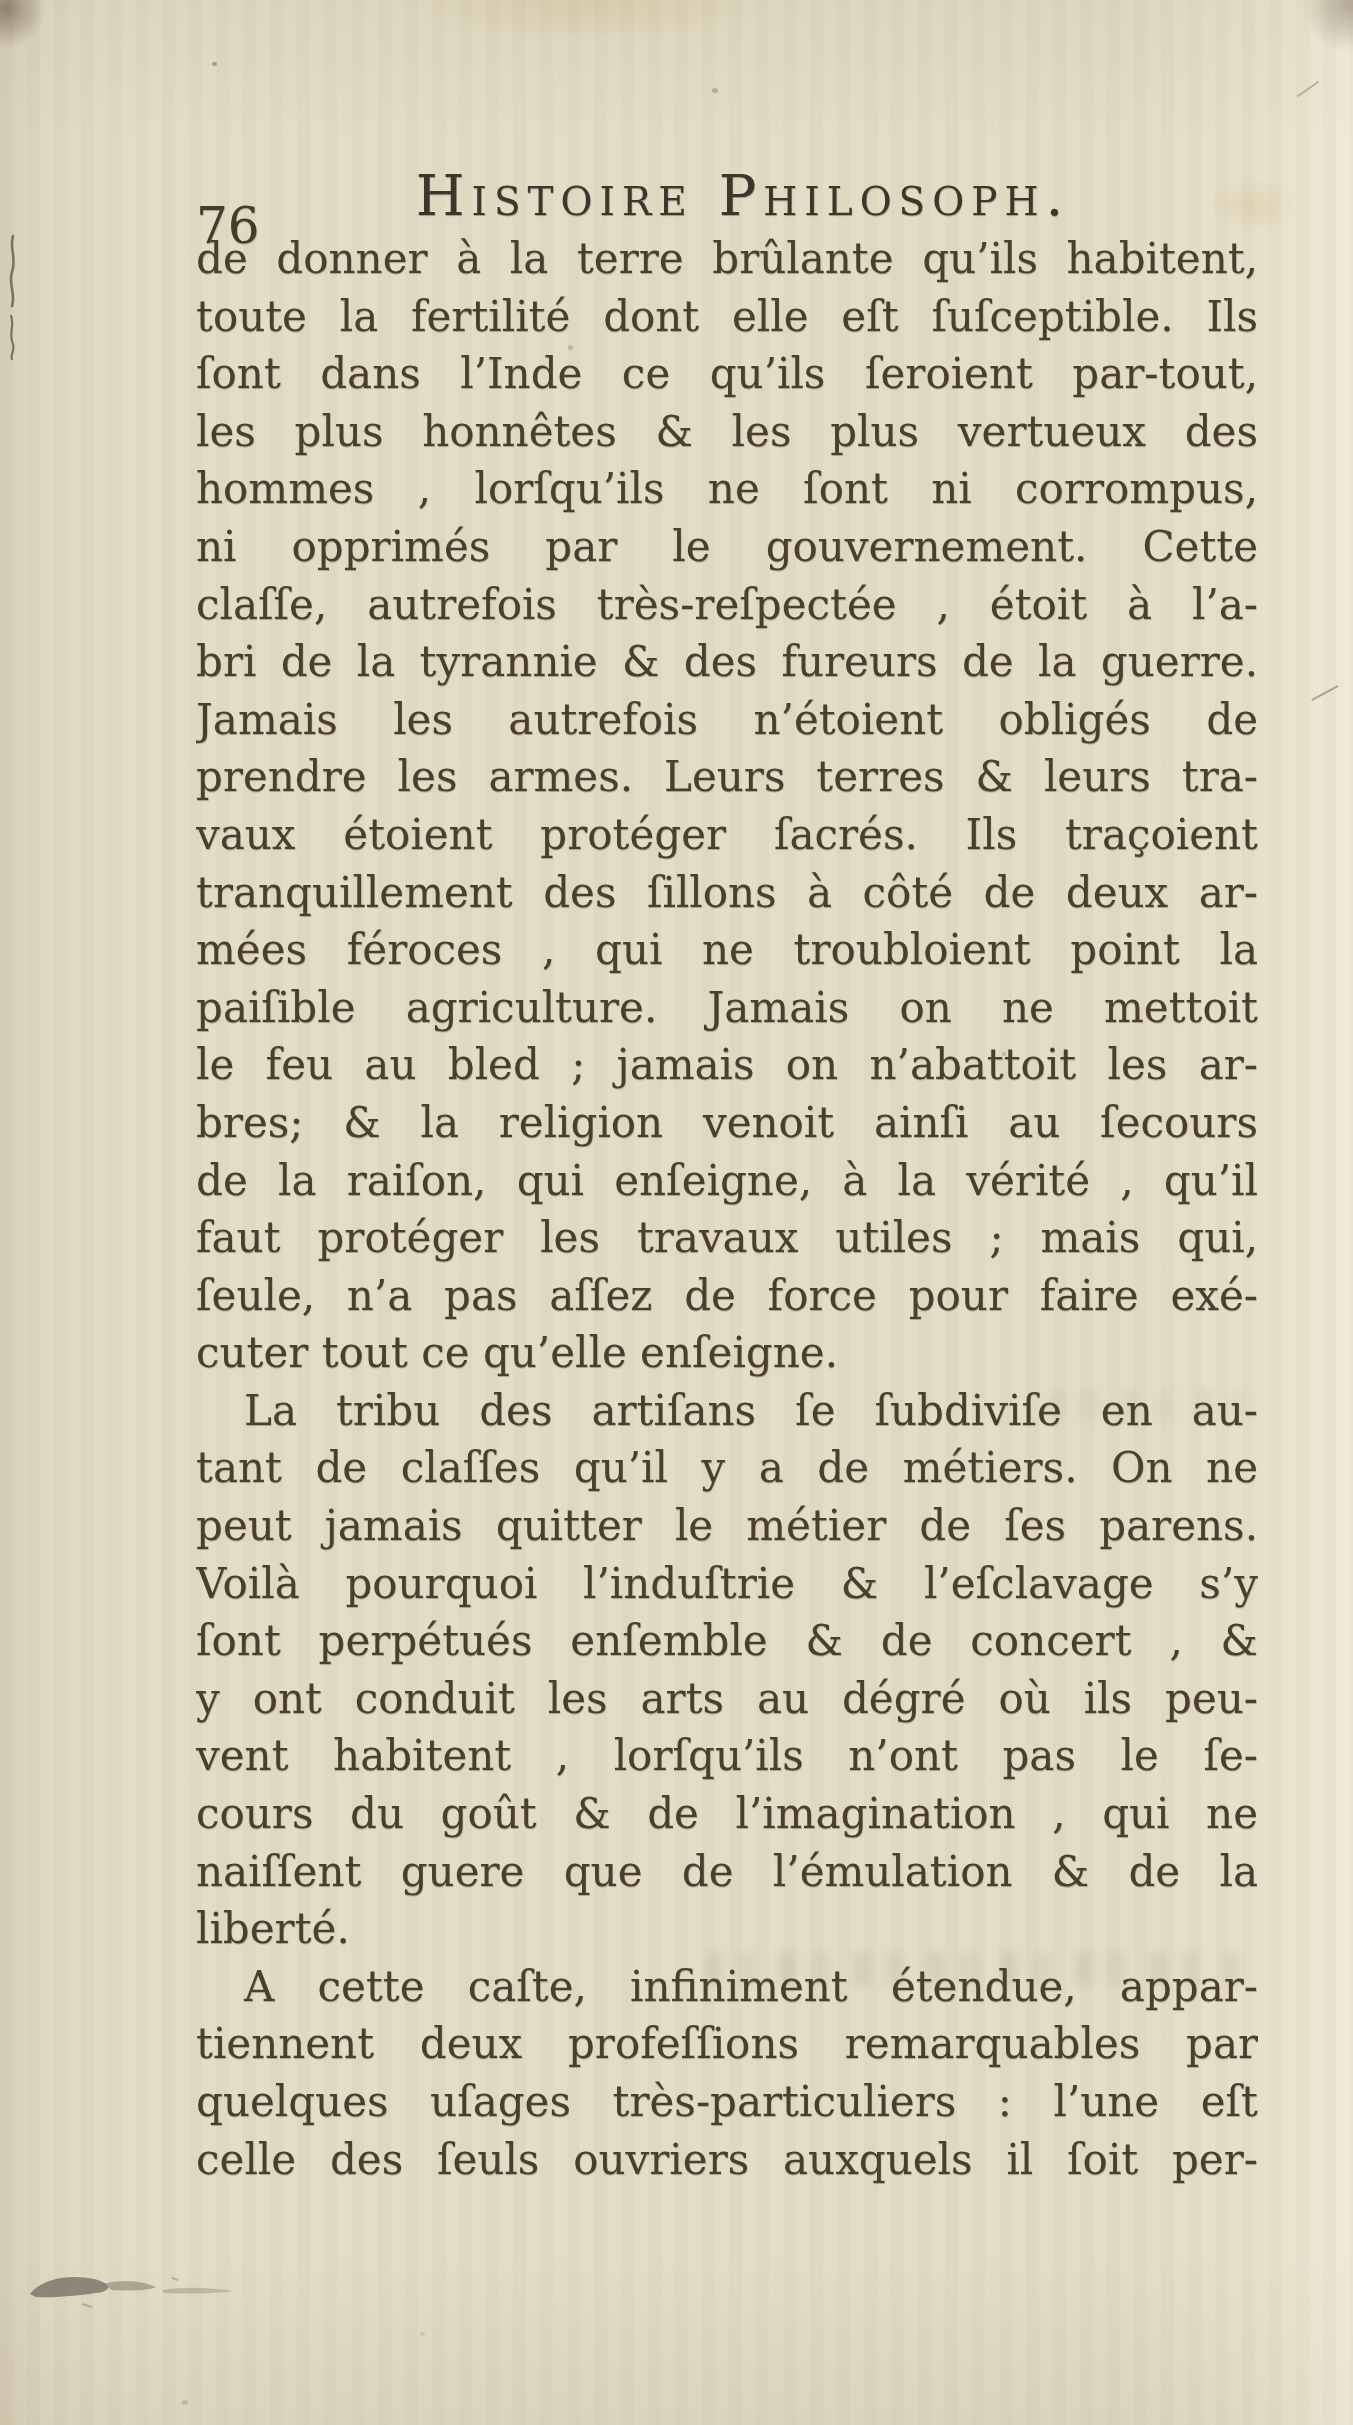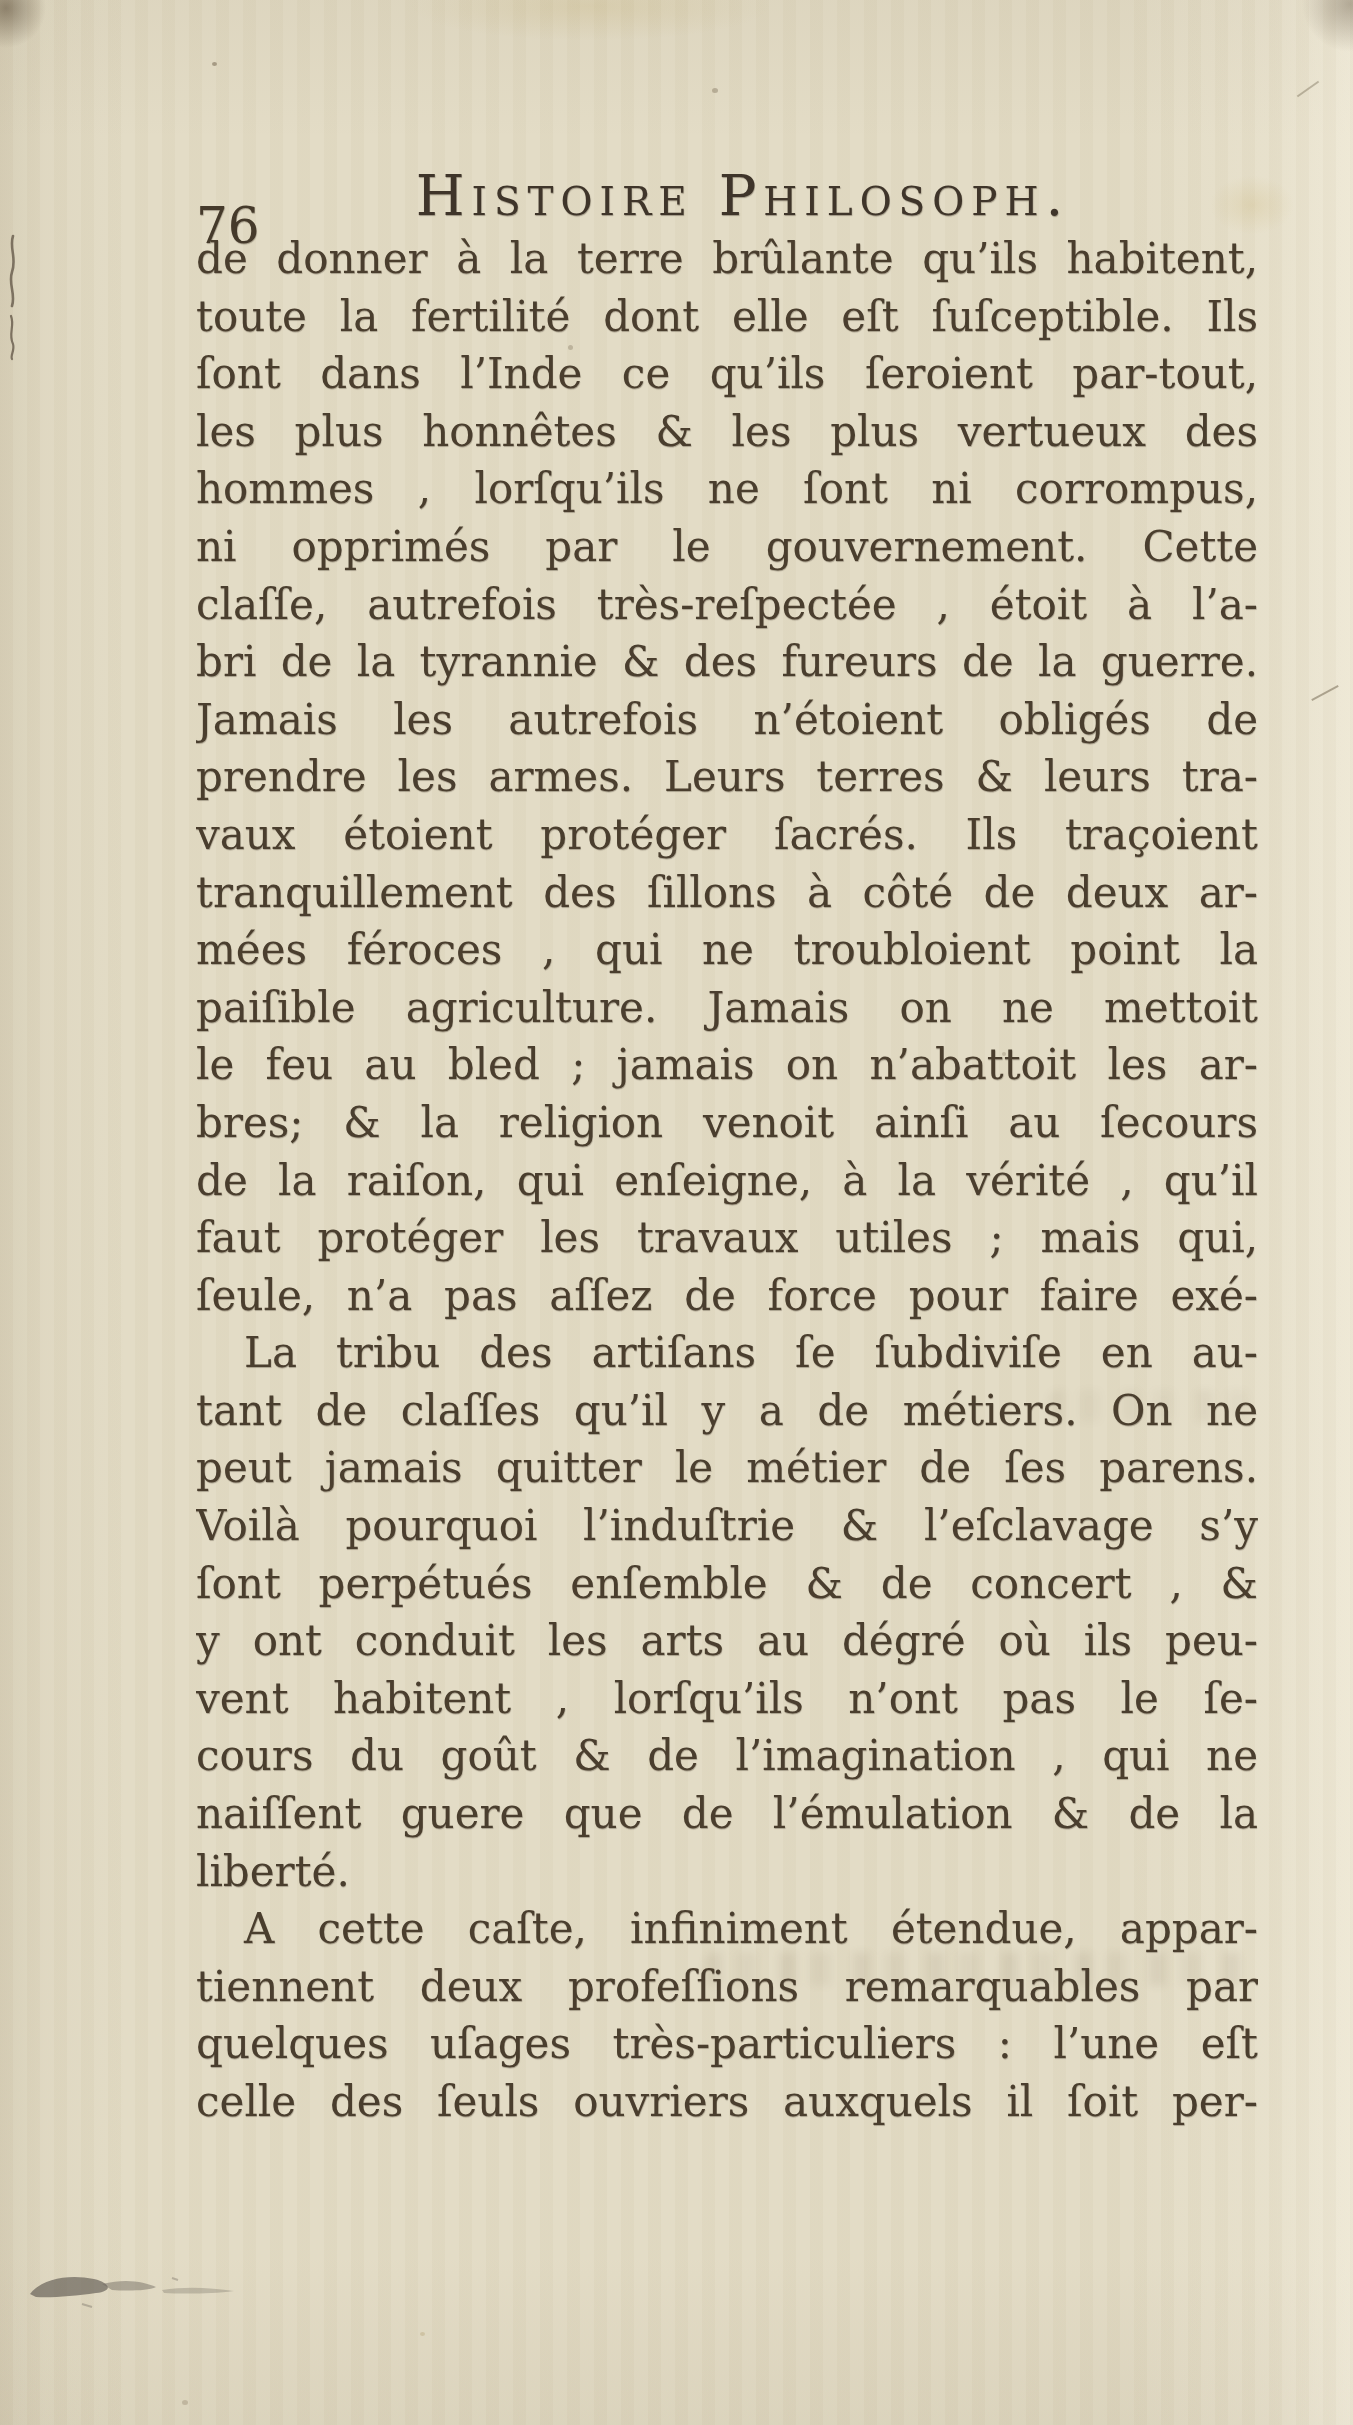--- a/index.html
+++ b/index.html
@@ -146,20 +146,21 @@
       <div class="line">prendre les armes. Leurs terres &amp; leurs tra-</div>
       <div class="line">vaux étoient protéger ſacrés. Ils traçoient</div>
       <div class="line">tranquillement des ſillons à côté de deux ar-</div>
       <div class="line">mées féroces , qui ne troubloient point la</div>
       <div class="line">paiſible agriculture. Jamais on ne mettoit</div>
       <div class="line">le feu au bled ; jamais on n’abattoit les ar-</div>
       <div class="line">bres; &amp; la religion venoit ainſi au ſecours</div>
       <div class="line">de la raiſon, qui enſeigne, à la vérité , qu’il</div>
       <div class="line">faut protéger les travaux utiles ; mais qui,</div>
       <div class="line">ſeule, n’a pas aſſez de force pour faire exé-</div>
+      <div class="line para-end">cuter tout ce qu’elle enſeigne.</div>
       <div class="line indent">La tribu des artiſans ſe ſubdiviſe en au-</div>
       <div class="line">tant de claſſes qu’il y a de métiers. On ne</div>
       <div class="line">peut jamais quitter le métier de ſes parens.</div>
       <div class="line">Voilà pourquoi l’induſtrie &amp; l’eſclavage s’y</div>
       <div class="line">ſont perpétués enſemble &amp; de concert , &amp;</div>
       <div class="line">y ont conduit les arts au dégré où ils peu-</div>
       <div class="line">vent habitent , lorſqu’ils n’ont pas le ſe-</div>
       <div class="line">cours du goût &amp; de l’imagination , qui ne</div>
       <div class="line">naiſſent guere que de l’émulation &amp; de la</div>
       <div class="line para-end">liberté.</div>

